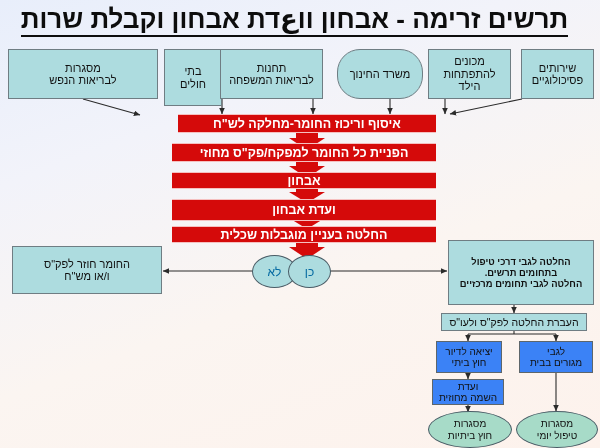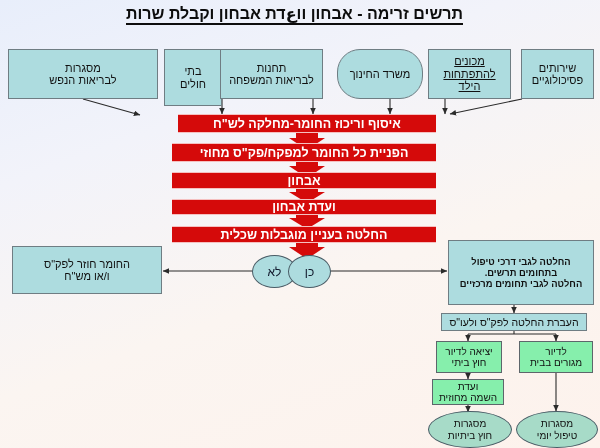--- a/index.html
+++ b/index.html
@@ -10,46 +10,46 @@
     position:relative;
     direction:rtl;
   }
   #stage{position:absolute;left:0;top:0;width:600px;height:448px;}
   #svg-layer{position:absolute;left:0;top:0;width:600px;height:448px;pointer-events:none;}
 
   .node{position:absolute;box-sizing:border-box;display:flex;align-items:center;justify-content:center;text-align:center;}
 
   .title{
     position:absolute;left:0;top:4px;width:589px;
-    text-align:center;font-size:16px;font-weight:bold;color:#0d0d0d;
+    text-align:center;font-size:26px;font-weight:bold;color:#0d0d0d;
     letter-spacing:0px;
   }
   .title span{border-bottom:2px solid #0d0d0d;padding-bottom:1px;}
 
   .tealbox{
     background:#addcdf;border:1px solid #6f7d83;
     font-size:11px;line-height:12.5px;color:#111;
     padding:2px 3px;
   }
   .tealbox.small{font-size:10.5px;line-height:12px;}
   .tealbox.bold{font-weight:bold;font-size:9.4px;line-height:11.2px;}
   .whitebox{
-    background:#86efac;border:1px solid #5d666b;
+    background:#3b82f6;border:1px solid #5d666b;
     font-size:10px;line-height:11.5px;color:#111;padding:1px 2px;
   }
 
   .redbar{
     background:#d50a0a;border-top:1px solid #f5c0c0;border-bottom:1px solid #f5c0c0;
     color:#fff;font-size:12.5px;font-weight:bold;line-height:14px;
     box-shadow:0 0 0 0 transparent;
   }
 
   .ellipse{
     background:#addcdf;border:1px solid #4a5c66;border-radius:50%;
-    font-size:11px;color:#0f172a;line-height:12px;
+    font-size:11px;color:#0369a1;line-height:12px;
   }
   .ellipse.dec{font-size:12px;}
 
   .oval{
     background:#a7dbc8;border:1px solid #4a5c66;border-radius:50%;
     font-size:10px;line-height:11.5px;color:#111;
   }
 </style>
 </head>
 <body>
@@ -124,21 +124,21 @@
       <div>לבריאות המשפחה</div>
     </div>
   </div>
 
   <div class="node tealbox" style="left:337px;top:49px;width:86px;height:50px;border-radius:23px;">
     <div>
       <div>משרד החינוך</div>
     </div>
   </div>
 
-  <div class="node tealbox" style="left:428px;top:49px;width:83px;height:50px;text-decoration:underline;">
+  <div class="node tealbox" style="left:428px;top:49px;width:83px;height:50px;">
     <div>
       <div>מכונים</div>
       <div>להתפתחות הילד</div>
     </div>
   </div>
 
   <div class="node tealbox" style="left:521px;top:49px;width:73px;height:50px;">
     <div>
       <div>שירותים</div>
       <div>פסיכולוגיים</div>
@@ -150,21 +150,21 @@
   </div>
 
   <div class="node redbar" style="left:172px;top:143px;width:264px;height:19px;">
     <span>הפניית כל החומר למפקח/פק"ס מחוזי</span>
   </div>
 
   <div class="node redbar" style="left:172px;top:172px;width:264px;height:17px;">
     <span>אבחון</span>
   </div>
 
-  <div class="node redbar" style="left:172px;top:199px;width:264px;height:16px;">
+  <div class="node redbar" style="left:172px;top:199px;width:264px;height:22px;">
     <span>ועדת אבחון</span>
   </div>
 
   <div class="node redbar" style="left:172px;top:226px;width:264px;height:17px;">
     <span>החלטה בעניין מוגבלות שכלית</span>
   </div>
 
   <div class="node ellipse dec" style="left:252px;top:255px;width:45px;height:33px;">
     <span>לא</span>
   </div>
@@ -193,21 +193,21 @@
 
   <div class="node whitebox" style="left:436px;top:341px;width:66px;height:32px;">
     <div>
       <div>יציאה לדיור</div>
       <div>חוץ ביתי</div>
     </div>
   </div>
 
   <div class="node whitebox" style="left:519px;top:341px;width:74px;height:32px;">
     <div>
-      <div>לדיור</div>
+      <div>לגבי</div>
       <div>מגורים בבית</div>
     </div>
   </div>
 
   <div class="node whitebox" style="left:432px;top:379px;width:72px;height:26px;">
     <div>
       <div>ועדת</div>
       <div>השמה מחוזית</div>
     </div>
   </div>

